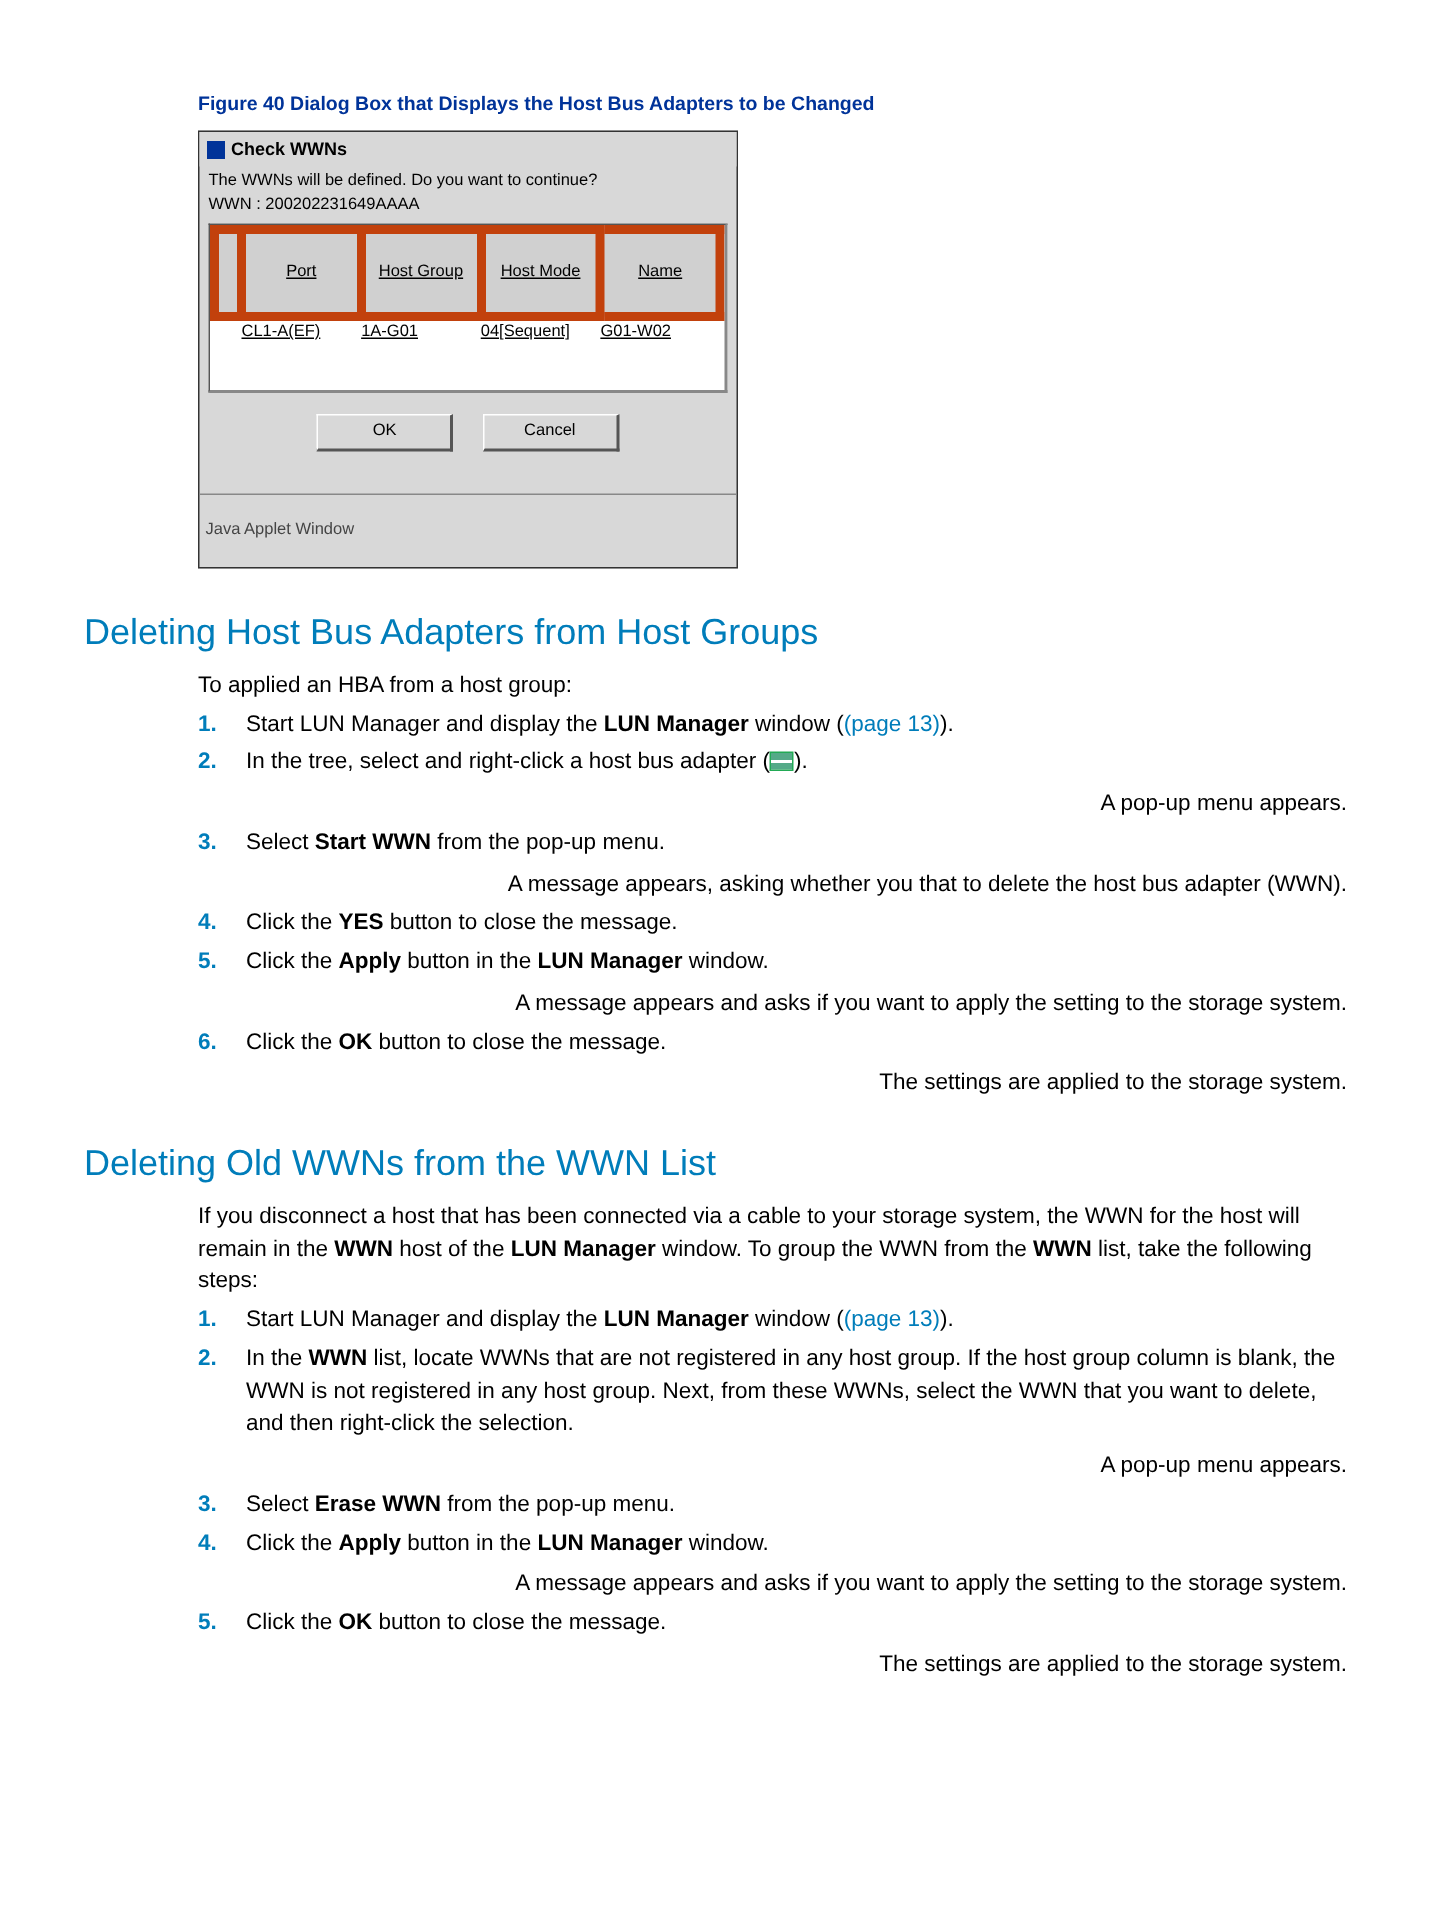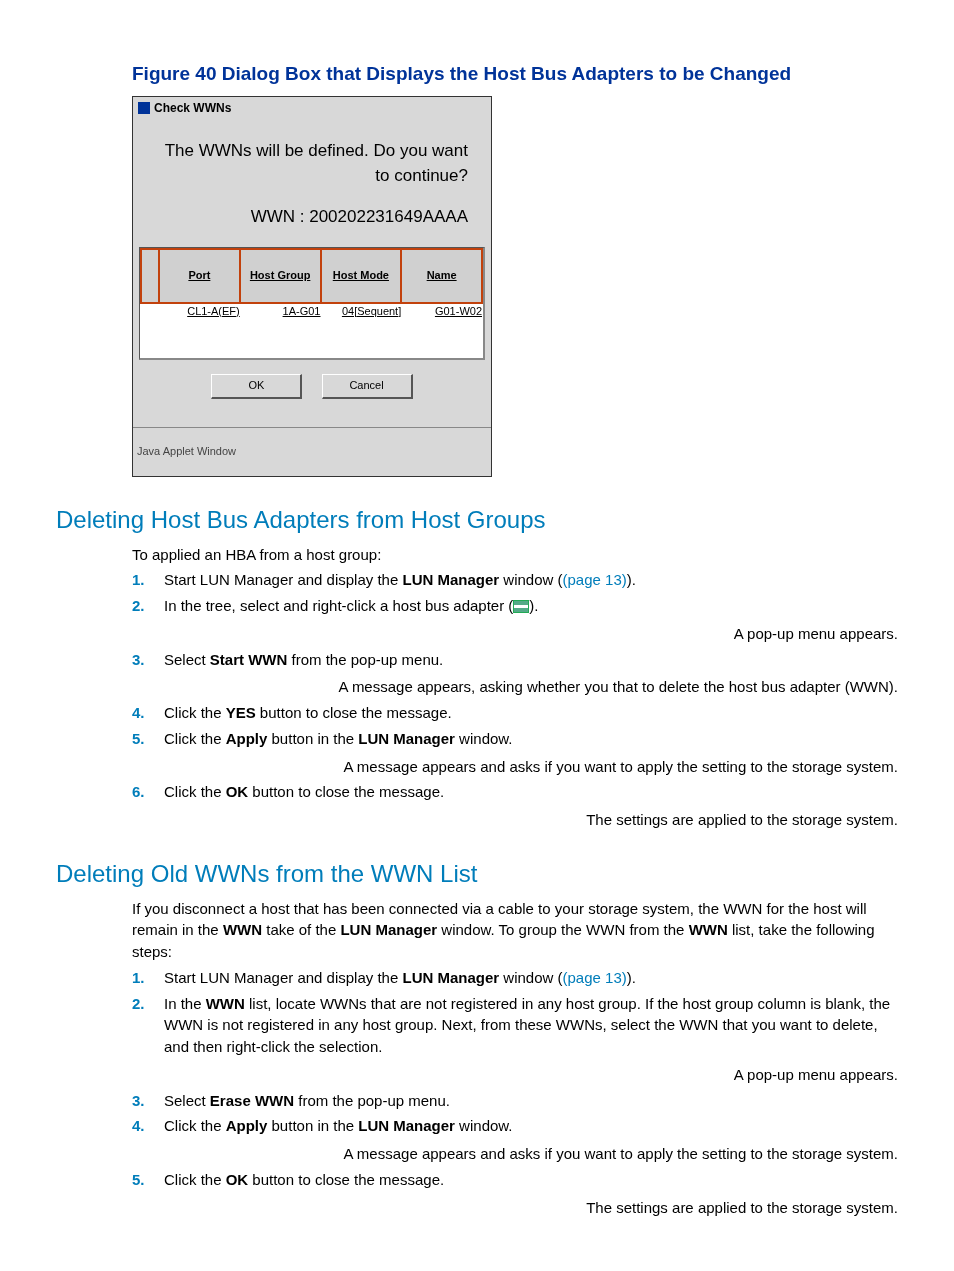--- a/index.html
+++ b/index.html
@@ -7,21 +7,21 @@
     margin: 0;
     padding: 50px 56px 40px 56px;
     font-size: 15px;
     color: #000;
     line-height: 1.45;
   }
   .figure-caption {
     font-weight: bold;
     color: #003399;
     margin: 10px 0 8px 76px;
-    font-size: 19px;
+    font-size: 13px;
   }
   .dialog-screenshot {
     margin-left: 76px;
     width: 358px;
     border: 1px solid #333;
     background: #d8d8d8;
     font-family: Tahoma, Arial, sans-serif;
     font-size: 11px;
     color: #000;
   }
@@ -34,47 +34,47 @@
     font-size: 12px;
     text-align: right;
   }
   .title-icon {
     width: 12px; height: 12px; background: #003399; margin-right: 4px;
     display: inline-block;
   }
   .dialog-body {
     padding: 2px 6px 0 6px;
   }
-  .dialog-msg { margin: 17px; font-size: 17px; text-align: right; }
+  .dialog-msg { margin: 0; font-size: 11px; }
   .dialog-table-wrap {
     margin: 4px 0 0 0;
     height: 110px;
     background: #fff;
     border-right: 2px solid #888;
     border-bottom: 2px solid #888;
     border-top: 1px solid #555;
     border-left: 1px solid #555;
     overflow: hidden;
   }
   .dialog-table {
     width: 100%;
     border-collapse: collapse;
     font-size: 11px;
     table-layout: fixed;
   }
   .dialog-table th {
     background: #d0d0d0;
-    border: 2px solid #c2410c;
+    border: 6px solid #c2410c;
     padding: 18px 0;
-    font-weight: bold;
+    font-weight: normal;
     text-decoration: underline;
     text-align: center;
   }
   .dialog-table td {
-    text-align: right;
+    text-align: left;
     text-decoration: underline;
     padding: 0;
   }
   .dialog-buttons {
     text-align: center;
     padding: 14px 0 28px 0;
   }
   .win-btn {
     display: inline-block;
     width: 88px;
@@ -212,21 +212,21 @@
     <div class="substep">A message appears and asks if you want to apply the setting to the storage system.</div>
   </li>
   <li>
     <span>Click the </span><b>OK</b><span> button to close the message.</span>
     <div class="substep">The settings are applied to the storage system.</div>
   </li>
 </ol>
 
 <h2 class="section">Deleting Old WWNs from the WWN List</h2>
 <div class="intro">
-  <span>If you disconnect a host that has been connected via a cable to your storage system, the WWN for the host will remain in the </span><b>WWN</b><span> take of the </span><b>LUN Manager</b><span> window. To group the WWN from the </span><b>WWN</b><span> list, take the following steps:</span>
+  <span>If you disconnect a host that has been connected via a cable to your storage system, the WWN for the host will remain in the </span><b>WWN</b><span> host of the </span><b>LUN Manager</b><span> window. To group the WWN from the </span><b>WWN</b><span> list, take the following steps:</span>
 </div>
 <ol class="steps">
   <li>
     <span>Start LUN Manager and display the </span><b>LUN Manager</b><span> window (</span><a class="xref">(page 13)</a><span>).</span>
   </li>
   <li>
     <span>In the </span><b>WWN</b><span> list, locate WWNs that are not registered in any host group. If the host group column is blank, the WWN is not registered in any host group. Next, from these WWNs, select the WWN that you want to delete, and then right-click the selection.</span>
     <div class="substep">A pop-up menu appears.</div>
   </li>
   <li>

